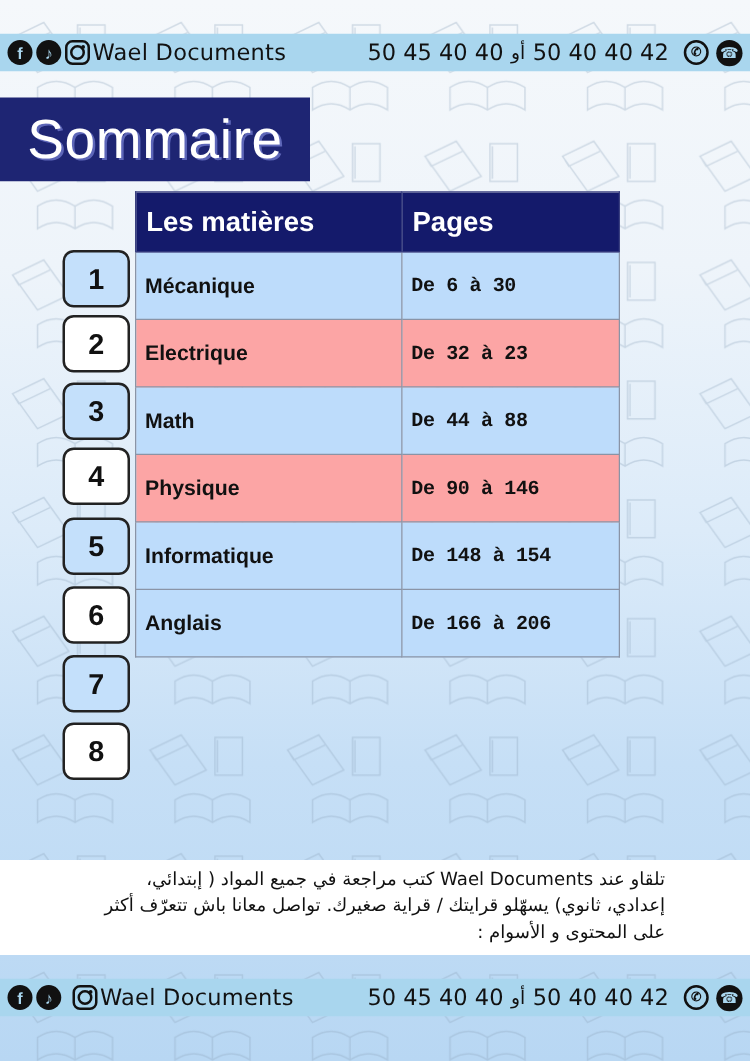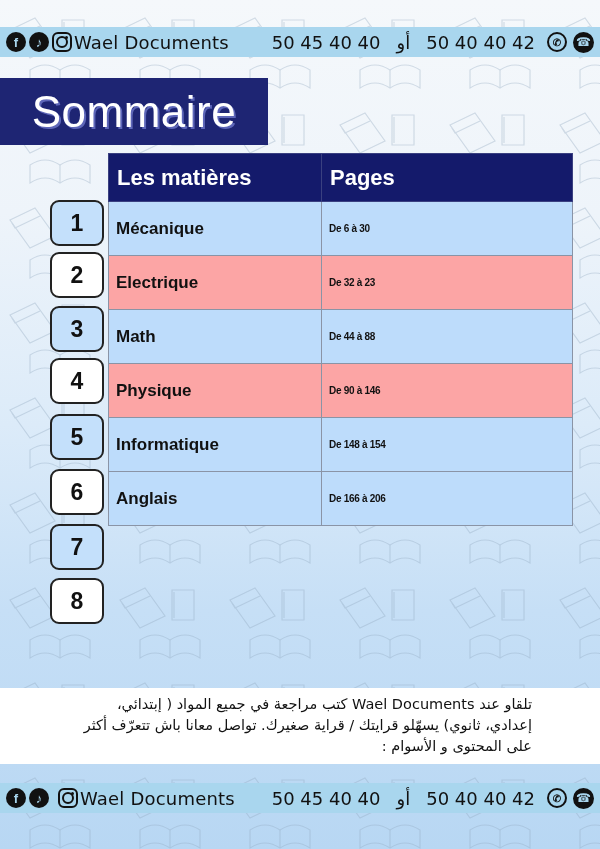--- a/index.html
+++ b/index.html
@@ -43,71 +43,71 @@
       content: ""; position: absolute; top: 2px; right: 2px; width: 3px; height: 3px;
       background: #111; border-radius: 50%;
     }
     .brand {
       margin-left: 2px; font-size: 18px; font-weight: 500; letter-spacing: 0.2px;
       font-family: "DejaVu Sans", sans-serif;
     }
     .phones {
       margin-left: auto; font-size: 18px;
       font-family: "DejaVu Sans", sans-serif;
-      display: flex; align-items: center; gap: 16px;
+      display: flex; align-items: center; gap: 6px;
       direction: ltr;
     }
-    .phones .ou { font-size: 18px; }
+    .phones .ou { font-size: 15px; }
     .contact-icons { display: flex; align-items: center; gap: 6px; margin-left: 12px; }
     .icon-whatsapp {
       width: 20px; height: 20px; border-radius: 50%;
       border: 2.5px solid #111; display: flex; align-items: center; justify-content: center;
       font-size: 10px; font-weight: bold;
     }
     .icon-phone {
       width: 21px; height: 21px; border-radius: 50%;
       background: #111; color: #a9d6ee;
       display: flex; align-items: center; justify-content: center;
       font-size: 12px;
     }
 
     
     .title-box {
-      position: absolute; left: 0; top: 78px; width: 268px; height: 67px;
+      position: absolute; left: 0; top: 78px; width: 248px; height: 67px;
       background: #1e2573;
       display: flex; align-items: center; justify-content: center;
     }
     .title-box span {
       color: #fff; font-size: 44px; font-family: "Liberation Sans", sans-serif;
       text-shadow: 2px 2px 0 #5d66b8;
       letter-spacing: 0.5px;
     }
 
     
     .toc-table {
-      position: absolute; left: 108px; top: 153px; width: 465px;
+      position: absolute; left: 108px; top: 153px; width: 388px;
       border-collapse: collapse;
       font-family: "Liberation Sans", sans-serif;
       border-radius: 20px;
     }
     .toc-table th {
       background: #141a6b; color: #fff;
       font-size: 22px; font-weight: bold; text-align: left;
       padding: 0 8px; height: 48px;
       border: 1px solid #3a4080;
     }
     .toc-table td {
       height: 54px; padding: 12px 7px;
       font-size: 17px; font-weight: bold; color: #111;
       border: 1px solid #8a94a6;
     }
     .toc-table tr.alt td { background: #bddcfb; }
     .toc-table tr.plain td { background: #fca5a5; }
     .toc-table td.col-subject { width: 213px; }
-    .toc-table td.col-pages { font-family: Liberation Sans, sans-serif; font-size: 10px; letter-spacing: -0.3px; margin-top: 40px; }
+    .toc-table td.col-pages { font-family: Liberation Mono, monospace; font-size: 16px; letter-spacing: -0.3px; margin-top: 40px; }
 
     
     .num-badge {
       position: absolute; left: 50px; width: 54px; height: 46px;
       border: 2px solid #222; border-radius: 9px;
       display: flex; align-items: center; justify-content: center;
       font-size: 23px; font-weight: bold; color: #111;
       font-family: "Liberation Sans", sans-serif;
     }
     .num-badge.blue { background: #c4e0fb; }

